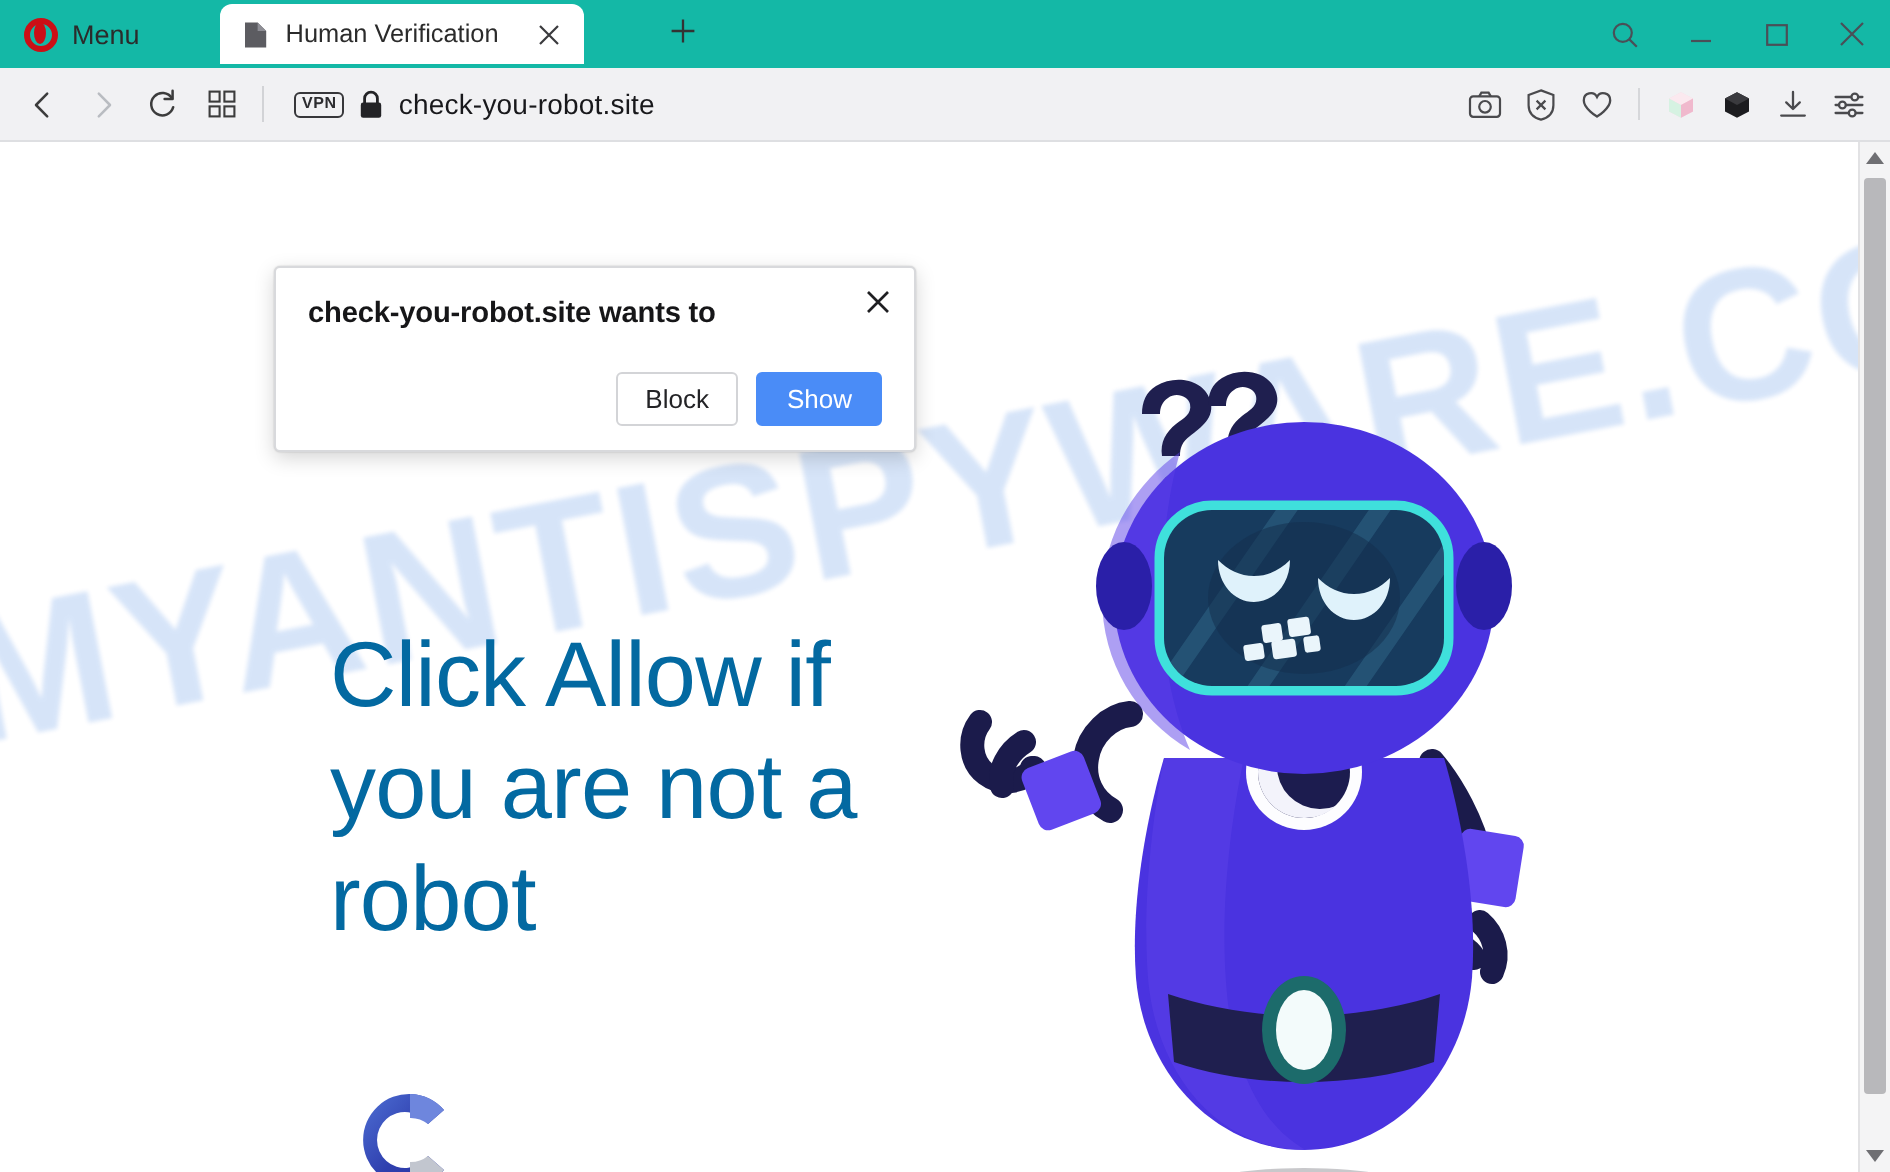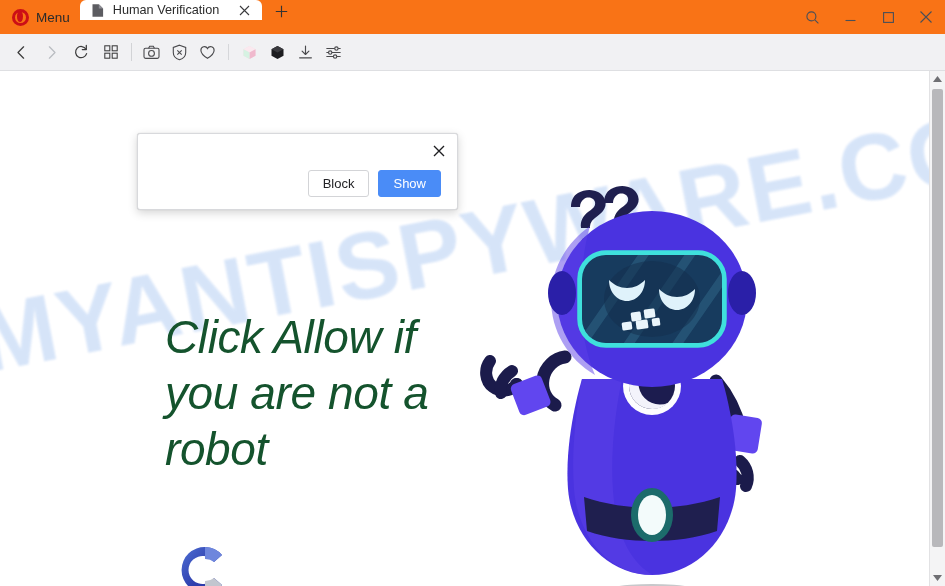--- a/index.html
+++ b/index.html
@@ -12,45 +12,46 @@
   .browser {
     width: 945px; height: 586px;
     display: flex; flex-direction: column;
     position: relative;
     background: #f1f1f3;
   }
 
   
   .tabstrip {
     height: 34px;
-    background: #f97316;
-    display: flex; align-items: flex-start;
+    background: #14b8a6;
+    display: flex; align-items: center;
     position: relative;
     flex: 0 0 34px;
+    gap: 30px;
   }
   .menu-btn {
     display: flex; align-items: center; gap: 7px;
     height: 34px; padding: 0 10px 0 12px;
     cursor: default;
   }
   .opera-o {
     width: 17px; height: 17px; border-radius: 50%;
     border: 3.2px solid #cc0f16;
     display: block; position: relative;
   }
   .opera-o::after {
     content: ""; position: absolute;
     left: 2.2px; top: -0.6px;
     width: 6.2px; height: 11.4px;
     border-radius: 50%;
     background: #cc0f16;
   }
   .menu-label { font-size: 13.5px; color: #2b2b2b; }
   .tab {
-    height: 20px; min-width: 182px; max-width: 182px;
+    height: 30px; min-width: 182px; max-width: 182px;
     background: #fff;
     border-radius: 6px 6px 0 0;
     display: flex; align-items: center;
     padding: 0 6px 0 11px; gap: 8px;
     position: relative;
     font-size: 12.5px; color: #2b2b2b;
   }
   .tab-favicon {
     width: 14px; height: 15px; position: relative; flex: 0 0 14px;
   }
@@ -133,24 +134,23 @@
     filter: blur(1.1px);
     user-select: none;
     pointer-events: none;
   }
   .headline {
     position: absolute;
     left: 165px; top: 238px;
     width: 300px;
     font-size: 46px;
     line-height: 56px;
-    color: #14532d;
+    color: #0369a1;
     font-weight: normal;
     letter-spacing: -.4px;
-    font-style: italic;
   }
   .captcha-logo {
     position: absolute; left: 170px; top: 470px;
     width: 70px; text-align: center;
   }
 
   .robot-wrap {
     position: absolute; left: 470px; top: 100px;
     width: 330px; height: 450px;
   }
@@ -292,20 +292,30 @@
     <div class="navbtn">
       <svg width="14" height="14" viewBox="0 0 14 14">
         <rect x="0.8" y="0.8" width="5" height="5" stroke="#3c3c3c" stroke-width="1.05" fill="none"></rect>
         <rect x="8.2" y="0.8" width="5" height="5" stroke="#3c3c3c" stroke-width="1.05" fill="none"></rect>
         <rect x="0.8" y="8.2" width="5" height="5" stroke="#3c3c3c" stroke-width="1.05" fill="none"></rect>
         <rect x="8.2" y="8.2" width="5" height="5" stroke="#3c3c3c" stroke-width="1.05" fill="none"></rect>
       </svg>
     </div>
     <span class="vsep"></span>
 
+    <div class="urlbar">
+      <span class="vpn-badge">VPN</span>
+      <span>
+        <svg class="lock" viewBox="0 0 13 15">
+          <path d="M3.3 6.5V4.3a3.2 3.2 0 0 1 6.4 0v2.2" stroke="#232326" stroke-width="1.4" fill="none"></path>
+          <rect x="1.4" y="6.3" width="10.2" height="7.6" rx="1.2" fill="#232326"></rect>
+        </svg>
+      </span>
+      <span class="url-text">check-you-robot.site</span>
+    </div>
 
     <div class="right-icons">
       <div class="ricon">
         <svg width="17" height="17" viewBox="0 0 17 17">
           <rect x="1" y="4.2" width="15" height="10.2" rx="1.6" stroke="#4a4a4d" stroke-width="1.1" fill="none"></rect>
           <path d="M5.6 4.2l1.1-1.9h3.6l1.1 1.9" stroke="#4a4a4d" stroke-width="1.1" fill="none"></path>
           <circle cx="8.5" cy="9.4" r="2.9" stroke="#4a4a4d" stroke-width="1.1" fill="none"></circle>
         </svg>
       </div>
       <div class="ricon">
@@ -450,20 +460,21 @@
         <div class="sb-thumb"></div>
       </div>
       <div class="sb-arrow">
         <svg width="9" height="6" viewBox="0 0 9 6">
             <path d="M4.5 6L0 0h9z" fill="#6f6f73"></path>
           </svg>
       </div>
     </div>
 
     <div class="notif-dialog">
+      <div class="notif-title">check-you-robot.site wants to</div>
       <div class="notif-close">
         <svg width="12" height="12" viewBox="0 0 12 12">
           <path d="M1 1l10 10M11 1L1 11" stroke="#1f1f22" stroke-width="1.35"></path>
         </svg>
       </div>
       <div class="notif-actions">
         <button class="btn btn-block">Block</button>
         <button class="btn btn-allow">Show</button>
       </div>
     </div>

